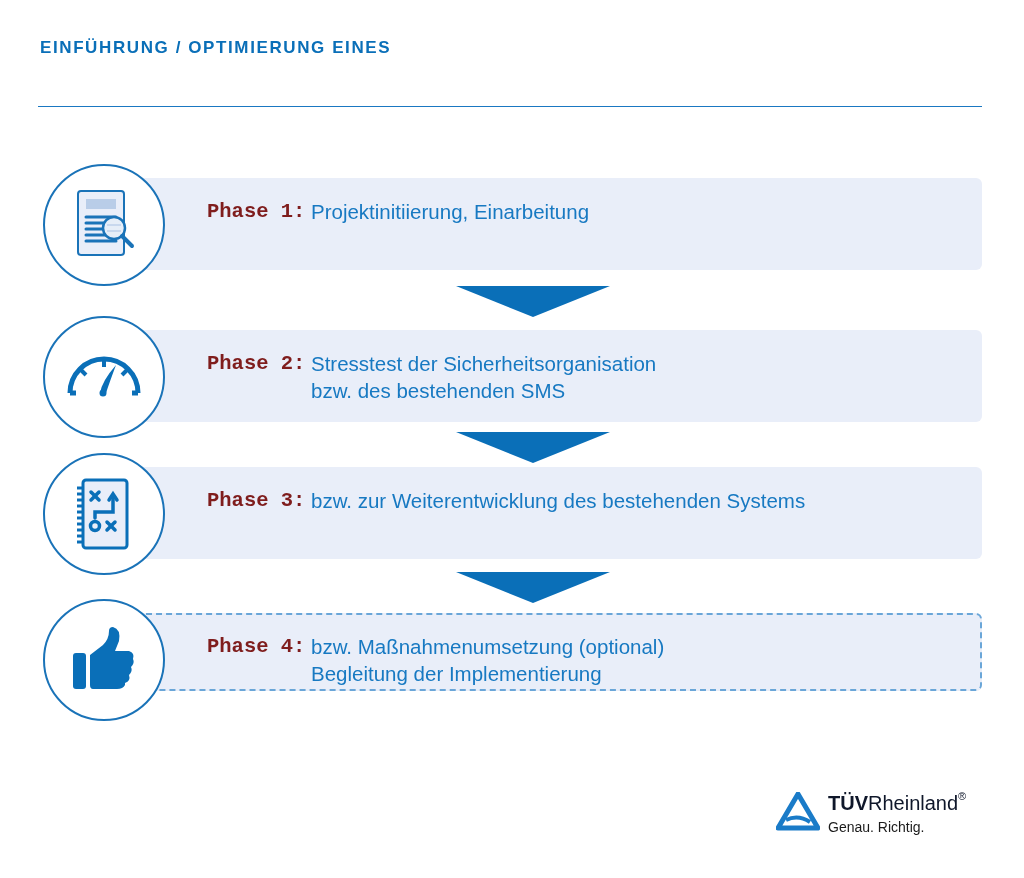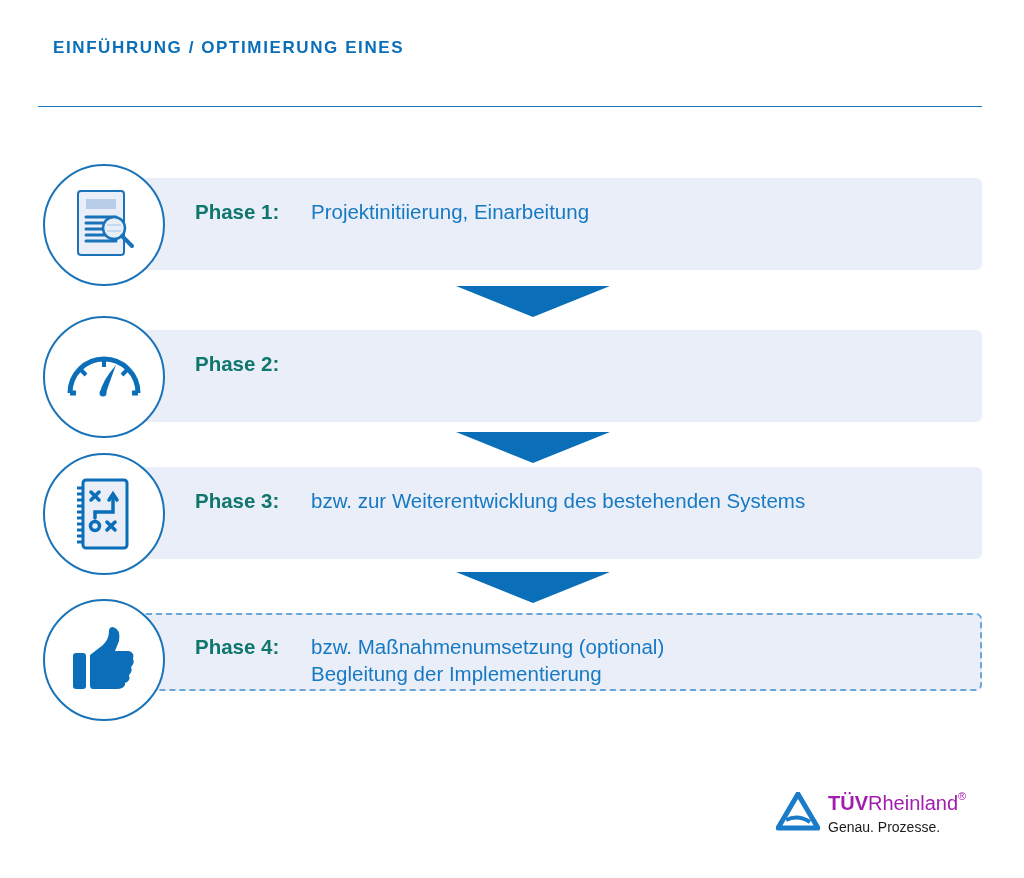--- a/index.html
+++ b/index.html
@@ -5,61 +5,61 @@
     html, body { margin: 0; padding: 0; }
     body {
       width: 1024px; height: 878px; background: #ffffff;
       position: relative; overflow: hidden;
       font-family: "Liberation Sans", sans-serif;
       color: #0a6fb8;
     }
     .title {
       position: absolute; left: 40px; top: 34px;
       font-size: 17px; font-weight: bold; letter-spacing: 1.6px;
-      line-height: 27px; color: #0a6fb8; text-transform: uppercase; margin-left: 13px;
+      line-height: 27px; color: #0a6fb8; text-transform: uppercase;
     }
     .title-rule {
       position: absolute; left: 38px; top: 106px; width: 944px; height: 1px;
       background: #1a78c2;
     }
     .phase-box {
       position: absolute; left: 120px; width: 862px; height: 92px;
       background: #e9eef9; border-radius: 6px; box-sizing: border-box;
     }
     .phase-box.dashed {
       border: 2px dashed #6aa6d8;
     }
     .phase-text {
       position: absolute; left: 75px; top: 20px;
       font-size: 20.5px; line-height: 27px; white-space: nowrap;
     }
     .dashed .phase-text { left: 73px; top: 18px; }
     .phase-label {
-      position: absolute; left: 0; top: 0;
-      font-weight: bold; color: #0f766e;
+      position: absolute; left: 12px; top: 0;
+      font-weight: bold; color: #7f1d1d; font-family: Liberation Mono, monospace;
     }
     .phase-desc {
       position: absolute; left: 116px; top: 0; color: #1779c2;
     }
     .phase-desc span { display: block; }
     .circle {
       position: absolute; left: 43px; width: 118px; height: 118px;
       border: 2px solid #1a73b8; border-radius: 50%; background: #ffffff;
       display: flex; align-items: center; justify-content: center;
     }
     .arrow {
       position: absolute; left: 456px; width: 0; height: 0;
       border-left: 77px solid transparent; border-right: 77px solid transparent;
       border-top: 31px solid #0a6fb8;
     }
     .logo {
       position: absolute; left: 776px; top: 788px; width: 220px; height: 56px;
     }
     .logo-brand {
-      position: absolute; left: 52px; top: 4px; font-size: 20px; color: #a21caf;
+      position: absolute; left: 52px; top: 4px; font-size: 20px; color: #0f172a;
       white-space: nowrap;
     }
     .logo-brand b { font-weight: bold; }
     .logo-reg { font-size: 11px; vertical-align: top; position: relative; top: -2px; }
     .logo-tagline {
       position: absolute; left: 52px; top: 31px; font-size: 14px; color: #1b1b1b;
       white-space: nowrap;
     }
   </style>
 </head>
@@ -95,20 +95,22 @@
     <line x1="58" y1="51" x2="68" y2="61" stroke="#1a73b8" stroke-width="4" stroke-linecap="round"></line>
   </svg>
 </div>
 
 <div class="arrow" style="top:286px;"></div>
 
 <div class="phase-box" style="top:330px;">
   <div class="phase-text">
     <span class="phase-label">Phase 2:</span>
     <div class="phase-desc">
+      <span>Stresstest der Sicherheitsorganisation</span>
+      <span>bzw. des bestehenden SMS</span>
     </div>
   </div>
 </div>
 <div class="circle" style="top:316px;">
   <svg width="84" height="60" viewBox="0 0 84 60">
     <path d="M8 46 A34 34 0 0 1 76 46" fill="none" stroke="#0a6fb8" stroke-width="5"></path>
     <line x1="8" y1="46" x2="14" y2="46" stroke="#0a6fb8" stroke-width="5"></line>
     <line x1="70" y1="46" x2="76" y2="46" stroke="#0a6fb8" stroke-width="5"></line>
     <line x1="42" y1="12" x2="42" y2="20" stroke="#0a6fb8" stroke-width="4"></line>
     <line x1="18" y1="22" x2="24" y2="28" stroke="#0a6fb8" stroke-width="4"></line>
@@ -172,14 +174,14 @@
     <path d="M21 30 L34 20 Q40 14 40 6 Q40 2 44 2 Q52 4 50 16 L46 26 L60 26 Q66 28 64 34 Q66 38 62 42 Q64 46 60 50 Q62 56 56 58 L56 60 Q54 64 48 64 L24 64 Q21 64 21 60 Z" fill="#0a6fb8"></path>
   </svg>
 </div>
 
 <div class="logo">
   <svg width="44" height="40" viewBox="0 0 44 40" style="position:absolute; left:0; top:4px;">
     <path d="M22 2 L42 36 L2 36 Z" fill="none" stroke="#1a7bc8" stroke-width="5" stroke-linejoin="round"></path>
     <path d="M10 28 Q22 22 34 30" fill="none" stroke="#1a7bc8" stroke-width="4"></path>
   </svg>
   <div class="logo-brand"><b>TÜV</b><span>Rheinland</span><span class="logo-reg">®</span></div>
-  <div class="logo-tagline">Genau. Prozesse.</div>
+  <div class="logo-tagline">Genau. Richtig.</div>
 </div>
 
 </body></html>

